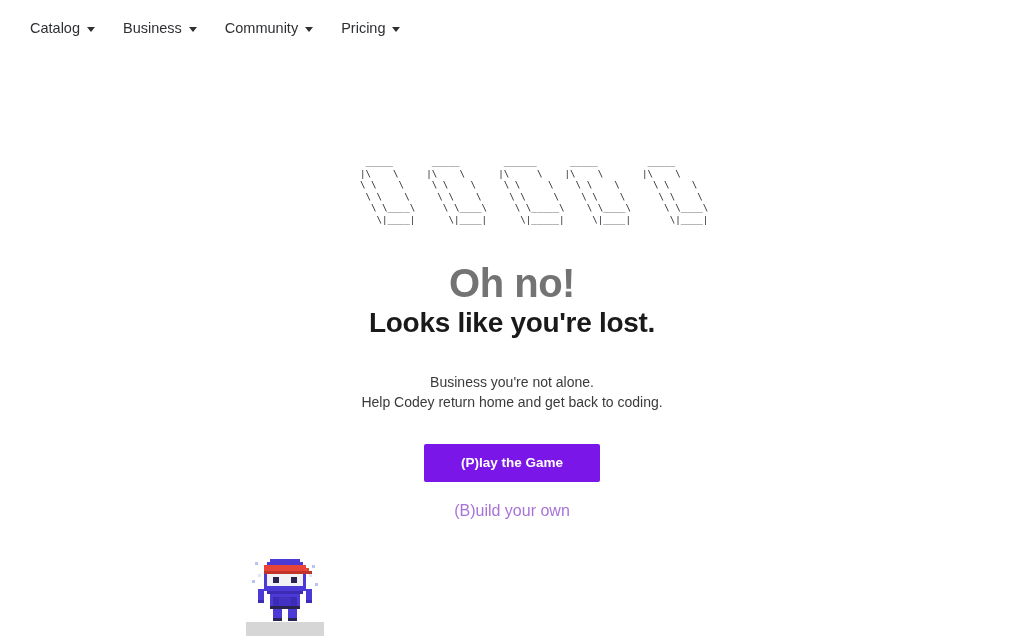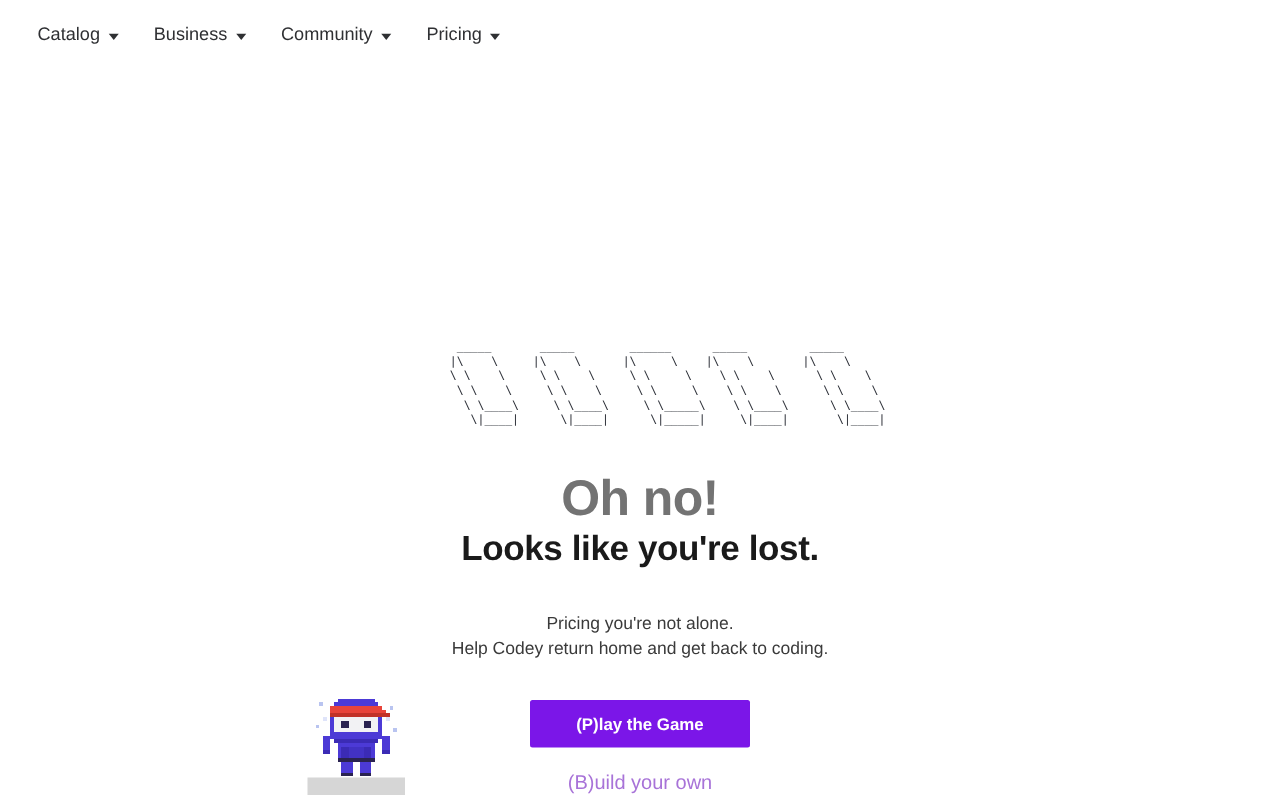--- a/index.html
+++ b/index.html
@@ -113,21 +113,20 @@
   }
 
   
   .main {
     position: relative;
     width: 100%;
     height: 580px;
     display: flex;
     flex-direction: column;
     align-items: center;
-    justify-content: flex-end;
   }
 
   .ascii-art {
     font-family: "DejaVu Sans Mono", "Liberation Mono", monospace;
     font-size: 9.2px;
     line-height: 11.6px;
     letter-spacing: 0px;
     color: #2b2e36;
     white-space: pre;
     margin-top: 100px;
@@ -245,21 +244,21 @@
          \ \    \     \ \    \     \ \     \    \ \    \      \ \    \
           \ \____\     \ \____\     \ \_____\    \ \____\      \ \____\
            \|____|      \|____|      \|_____|     \|____|       \|____|</pre>
 
   <div class="headline">
     <div class="headline-1">Oh no!</div>
     <div class="headline-2">Looks like you're lost.</div>
   </div>
 
   <div class="subtext">
-    <div>Pricing you're not alone.</div>
+    <div>Business you're not alone.</div>
     <div>Help Codey return home and get back to coding.</div>
   </div>
 
   <button class="play-btn">(P)lay the Game</button>
 
   <a class="build-link">(B)uild your own</a>
 
   <div class="codey-wrap">
     <div class="codey-canvas">
       <svg width="78" height="68" viewBox="0 0 26 23" shape-rendering="crispEdges">

